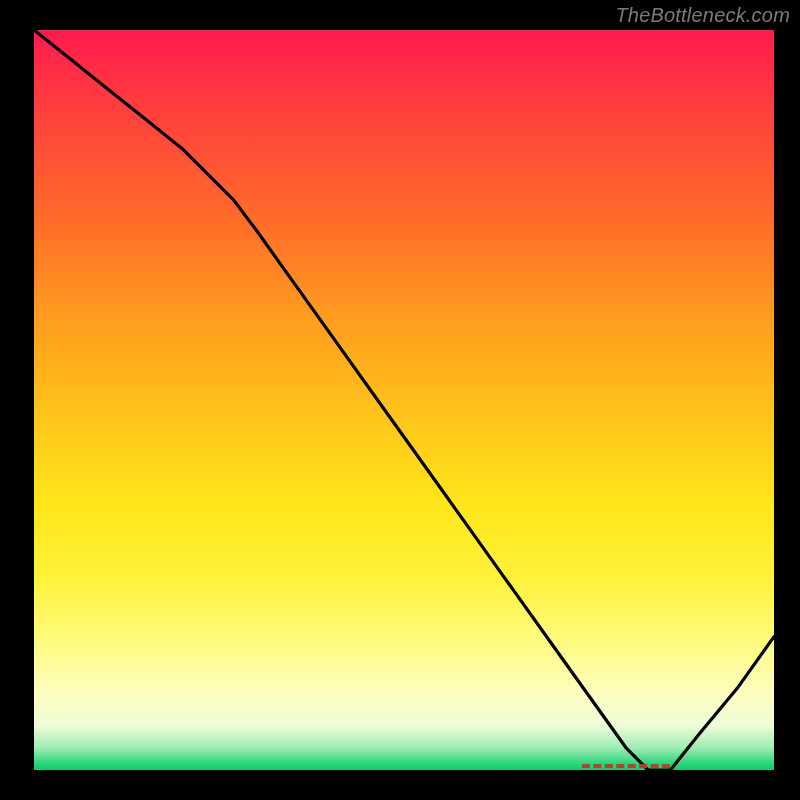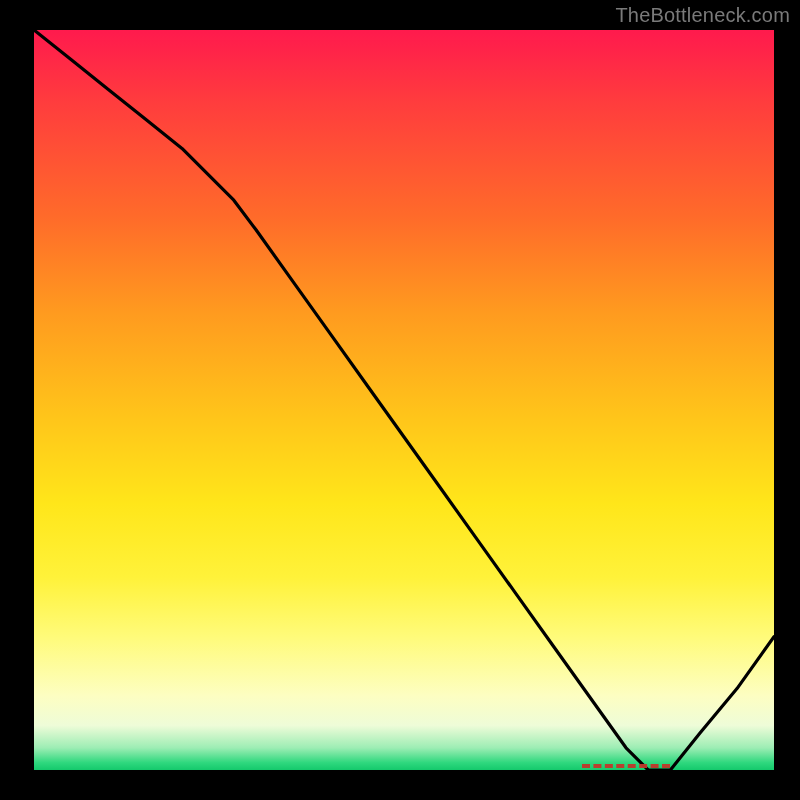--- a/index.html
+++ b/index.html
@@ -1,17 +1,17 @@
 <!DOCTYPE html>
 <html><head>
 <meta charset="utf-8">
 <style>
   * { margin: 0; padding: 0; box-sizing: border-box; }
   html, body { width: 800px; height: 800px; overflow: hidden; background: #000; }
-  .stage { position: relative; width: 800px; height: 800px; background: #000; }
+  .stage { position: relative; width: 800px; height: 800px; background: #000; font-style: italic; }
 
   
   .attribution {
     position: absolute;
     top: 4px;
     right: 10px;
     font-family: Arial, Helvetica, sans-serif;
     font-size: 20px;
     color: #7a7a7a;
     letter-spacing: 0.2px;

